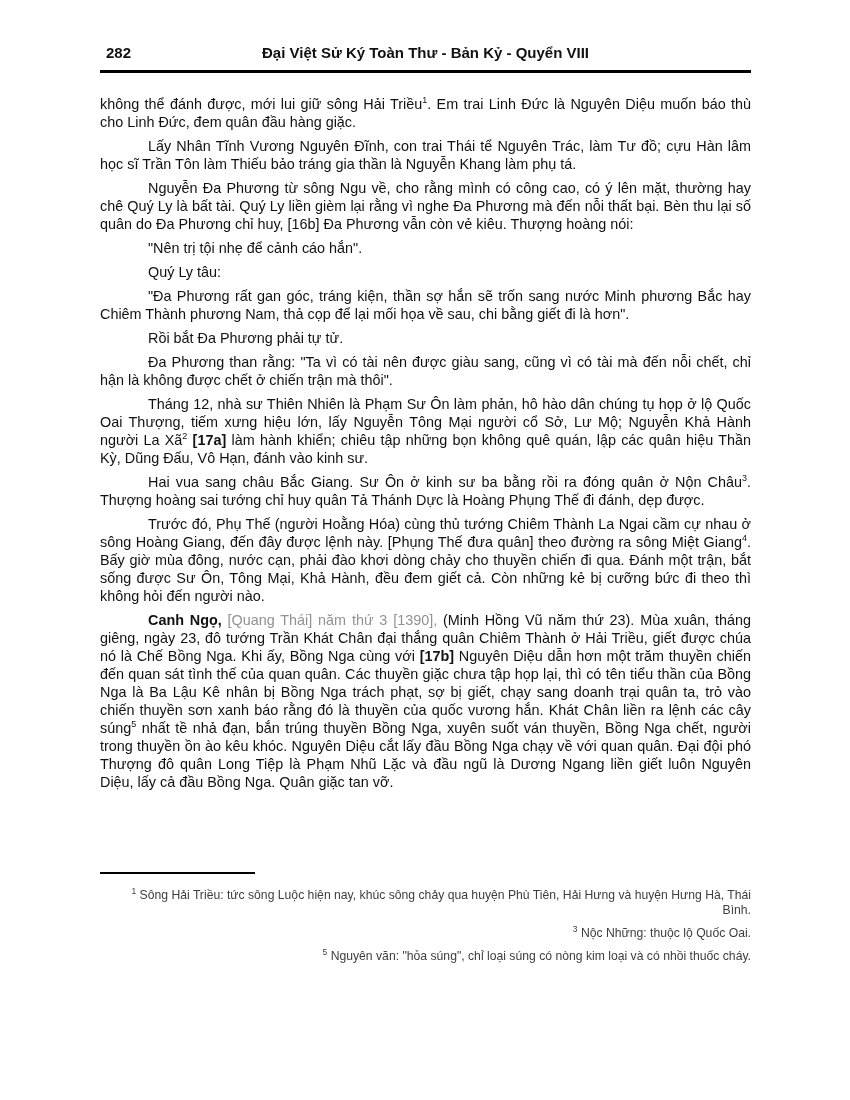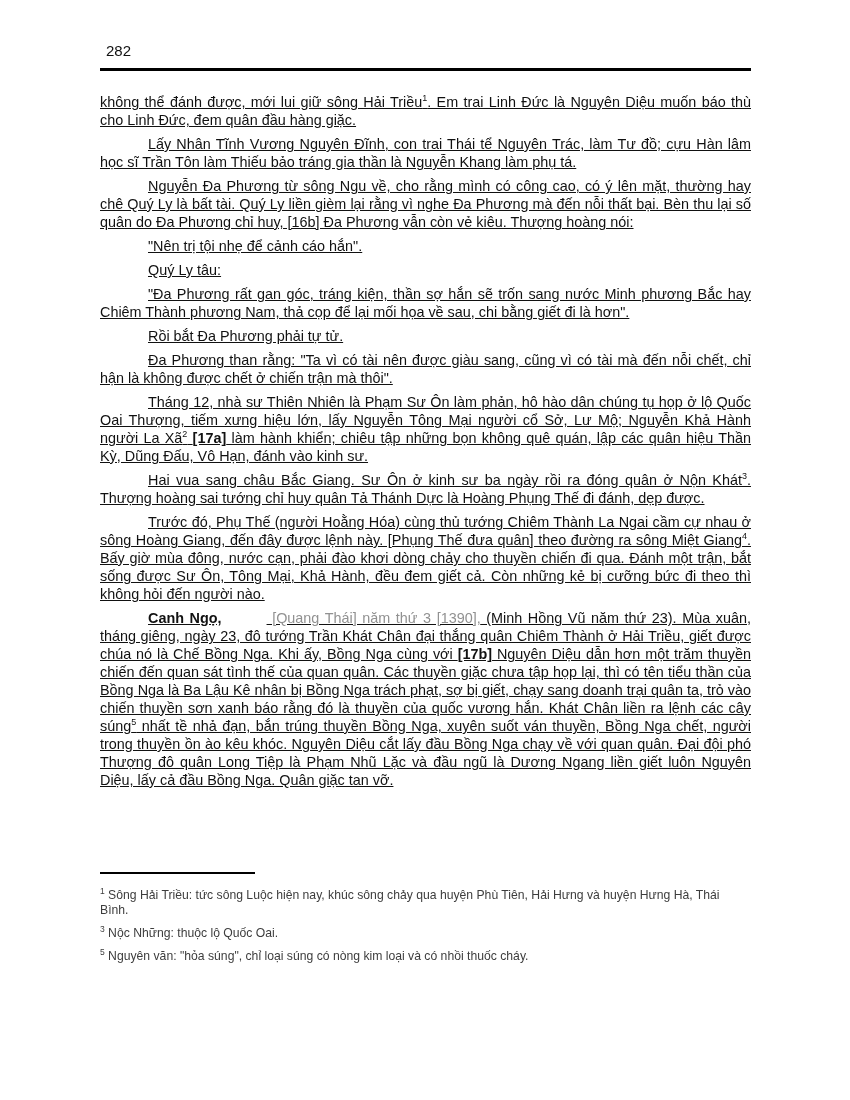--- a/index.html
+++ b/index.html
@@ -9,76 +9,77 @@
     margin:0 auto;
     background:#ffffff;
     font-family:"Liberation Sans", sans-serif;
     color:var(--text,#111);
     overflow:hidden;
   }
   .content{position:absolute;left:100px;width:651px;top:44px;}
   .page-header{
     position:relative;
     border-bottom:3px solid var(--rule,#000);
-    padding-bottom:24px;
+    padding-bottom:9px;
     font-size:15px;
+    font-weight:bold;
   }
   .page-number{position:absolute;left:6px;bottom:9px;}
   .page-title{display:block;text-align:center;}
   .body-text{margin-top:22px;}
   .para{
     margin:0 0 6px 0;
     font-size:14.4px;
     line-height:18px;
     text-align:justify;
-    text-decoration:underline;
   }
   .para.indent{text-indent:48px;}
   .para.noindent{text-indent:0;}
   .para.commentary{
     margin-left:96px;
     text-indent:56px;
     color:var(--commentary,#6a7265);
   }
   .seg-n{font-weight:normal;}
   .seg-b{font-weight:bold;}
-  .seg-g{color:var(--muted,#919191);margin-left:45px;}
+  .seg-g{color:var(--muted,#919191);}
   sup.seg-sup{font-size:9px;line-height:0;}
   .footnotes{
     position:absolute;left:100px;width:651px;top:872px;
     color:var(--footnote,#3d3d3d);
   }
   .fn-rule{width:155px;border-top:2px solid var(--rule,#000);margin-bottom:14px;}
   .footnote{
     margin:0 0 8px 0;
     font-size:12.2px;
     line-height:15px;
-    text-align:left;
+    text-align:right;
   }
   .footnote sup.fn-marker{font-size:8.5px;line-height:0;}
 </style>
 </head>
 <body>
 
 <div class="page">
   <div class="content">
     <header class="page-header">
       <span class="page-number">282</span>
+      <span class="page-title">Đại Việt Sử Ký Toàn Thư - Bản Kỷ - Quyển VIII</span>
     </header>
     <main class="body-text" id="body-paragraphs">
         <p class="para noindent"><span class="seg-n">không thể đánh được, mới lui giữ sông Hải Triều</span><sup class="seg-sup">1</sup><span class="seg-n">. Em trai Linh Đức là Nguyên Diệu muốn báo thù cho Linh Đức, đem quân đầu hàng giặc.</span></p>
         <p class="para indent"><span class="seg-n">Lấy Nhân Tĩnh Vương Nguyên Đĩnh, con trai Thái tể Nguyên Trác, làm Tư đồ; cựu Hàn lâm học sĩ Trần Tôn làm Thiếu bảo tráng gia thần là Nguyễn Khang làm phụ tá.</span></p>
         <p class="para indent"><span class="seg-n">Nguyễn Đa Phương từ sông Ngu về, cho rằng mình có công cao, có ý lên mặt, thường hay chê Quý Ly là bất tài. Quý Ly liền gièm lại rằng vì nghe Đa Phương mà đến nỗi thất bại. Bèn thu lại số quân do Đa Phương chỉ huy, [16b] Đa Phương vẫn còn vẻ kiêu. Thượng hoàng nói:</span></p>
         <p class="para indent"><span class="seg-n">"Nên trị tội nhẹ để cảnh cáo hắn".</span></p>
         <p class="para indent"><span class="seg-n">Quý Ly tâu:</span></p>
         <p class="para indent"><span class="seg-n">"Đa Phương rất gan góc, tráng kiện, thần sợ hắn sẽ trốn sang nước Minh phương Bắc hay Chiêm Thành phương Nam, thả cọp để lại mối họa về sau, chi bằng giết đi là hơn".</span></p>
         <p class="para indent"><span class="seg-n">Rồi bắt Đa Phương phải tự tử.</span></p>
         <p class="para indent"><span class="seg-n">Đa Phương than rằng: "Ta vì có tài nên được giàu sang, cũng vì có tài mà đến nỗi chết, chỉ hận là không được chết ở chiến trận mà thôi".</span></p>
         <p class="para indent"><span class="seg-n">Tháng 12, nhà sư Thiên Nhiên là Phạm Sư Ôn làm phản, hô hào dân chúng tụ họp ở lộ Quốc Oai Thượng, tiếm xưng hiệu lớn, lấy Nguyễn Tông Mại người cổ Sở, Lư Mộ; Nguyễn Khả Hành người La Xã</span><sup class="seg-sup">2</sup><span class="seg-n"> </span><span class="seg-b">[17a]</span><span class="seg-n"> làm hành khiển; chiêu tập những bọn không quê quán, lập các quân hiệu Thần Kỳ, Dũng Đấu, Vô Hạn, đánh vào kinh sư.</span></p>
-        <p class="para indent"><span class="seg-n">Hai vua sang châu Bắc Giang. Sư Ôn ở kinh sư ba ngày rồi ra đóng quân ở Nộn Khát</span><sup class="seg-sup">3</sup><span class="seg-n">. Thượng hoàng sai tướng chỉ huy quân Tả Thánh Dực là Hoàng Phụng Thế đi đánh, dẹp được.</span></p>
+        <p class="para indent"><span class="seg-n">Hai vua sang châu Bắc Giang. Sư Ôn ở kinh sư ba bằng rồi ra đóng quân ở Nộn Châu</span><sup class="seg-sup">3</sup><span class="seg-n">. Thượng hoàng sai tướng chỉ huy quân Tả Thánh Dực là Hoàng Phụng Thế đi đánh, dẹp được.</span></p>
         <p class="para indent"><span class="seg-n">Trước đó, Phụ Thế (người Hoằng Hóa) cùng thủ tướng Chiêm Thành La Ngai cầm cự nhau ở sông Hoàng Giang, đến đây được lệnh này. [Phụng Thế đưa quân] theo đường ra sông Miệt Giang</span><sup class="seg-sup">4</sup><span class="seg-n">. Bấy giờ mùa đông, nước cạn, phải đào khơi dòng chảy cho thuyền chiến đi qua. Đánh một trận, bắt sống được Sư Ôn, Tông Mại, Khả Hành, đều đem giết cả. Còn những kẻ bị cưỡng bức đi theo thì không hỏi đến người nào.</span></p>
         <p class="para indent"><span class="seg-b">Canh Ngọ,</span><span class="seg-g"> [Quang Thái] năm thứ 3 [1390],</span><span class="seg-n"> (Minh Hồng Vũ năm thứ 23). Mùa xuân, tháng giêng, ngày 23, đô tướng Trần Khát Chân đại thắng quân Chiêm Thành ở Hải Triều, giết được chúa nó là Chế Bồng Nga. Khi ấy, Bồng Nga cùng với </span><span class="seg-b">[17b]</span><span class="seg-n"> Nguyên Diệu dẫn hơn một trăm thuyền chiến đến quan sát tình thế của quan quân. Các thuyền giặc chưa tập họp lại, thì có tên tiểu thần của Bồng Nga là Ba Lậu Kê nhân bị Bồng Nga trách phạt, sợ bị giết, chạy sang doanh trại quân ta, trỏ vào chiến thuyền sơn xanh báo rằng đó là thuyền của quốc vương hắn. Khát Chân liền ra lệnh các cây súng</span><sup class="seg-sup">5</sup><span class="seg-n"> nhất tề nhả đạn, bắn trúng thuyền Bồng Nga, xuyên suốt ván thuyền, Bồng Nga chết, người trong thuyền ồn ào kêu khóc. Nguyên Diệu cắt lấy đầu Bồng Nga chạy về với quan quân. Đại đội phó Thượng đô quân Long Tiệp là Phạm Nhũ Lặc và đầu ngũ là Dương Ngang liền giết luôn Nguyên Diệu, lấy cả đầu Bồng Nga. Quân giặc tan vỡ.</span></p>
       </main>
   </div>
   <section class="footnotes">
     <div class="fn-rule"></div>
     <div id="footnote-list">
         <p class="footnote"><sup class="fn-marker">1</sup><span> Sông Hải Triều: tức sông Luộc hiện nay, khúc sông chảy qua huyện Phù Tiên, Hải Hưng và huyện Hưng Hà, Thái Bình.</span></p>
         <p class="footnote"><sup class="fn-marker">3</sup><span> Nộc Những: thuộc lộ Quốc Oai.</span></p>
         <p class="footnote"><sup class="fn-marker">5</sup><span> Nguyên văn: "hỏa súng", chỉ loại súng có nòng kim loại và có nhồi thuốc cháy.</span></p>

